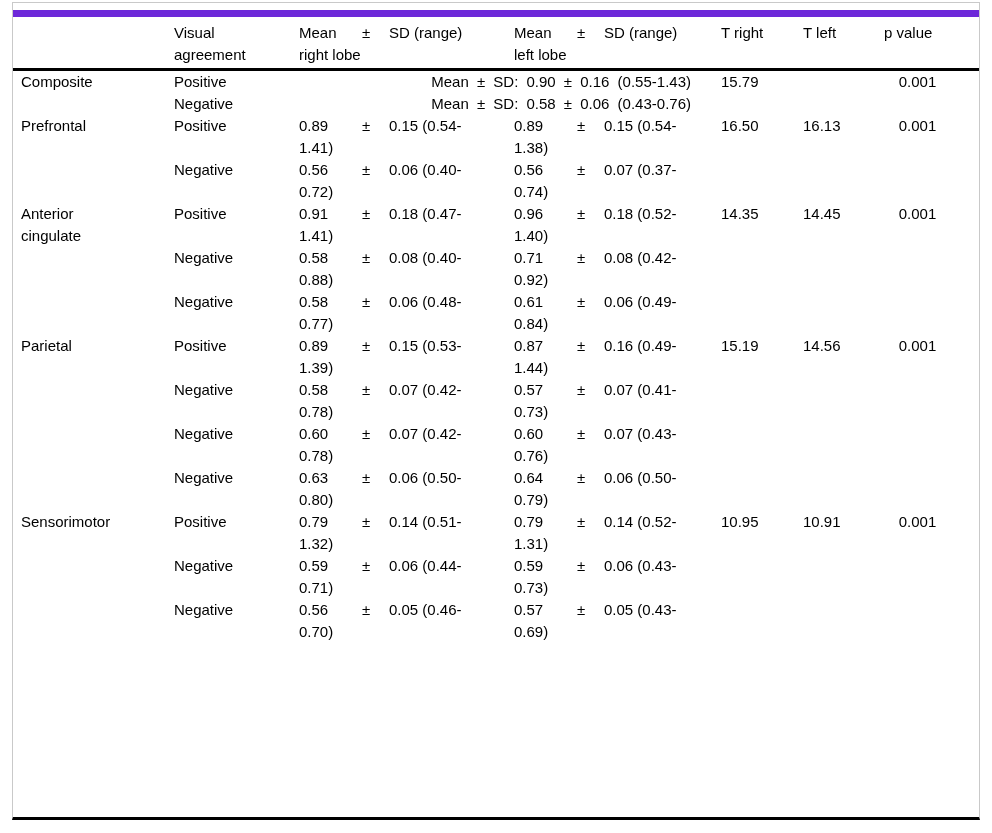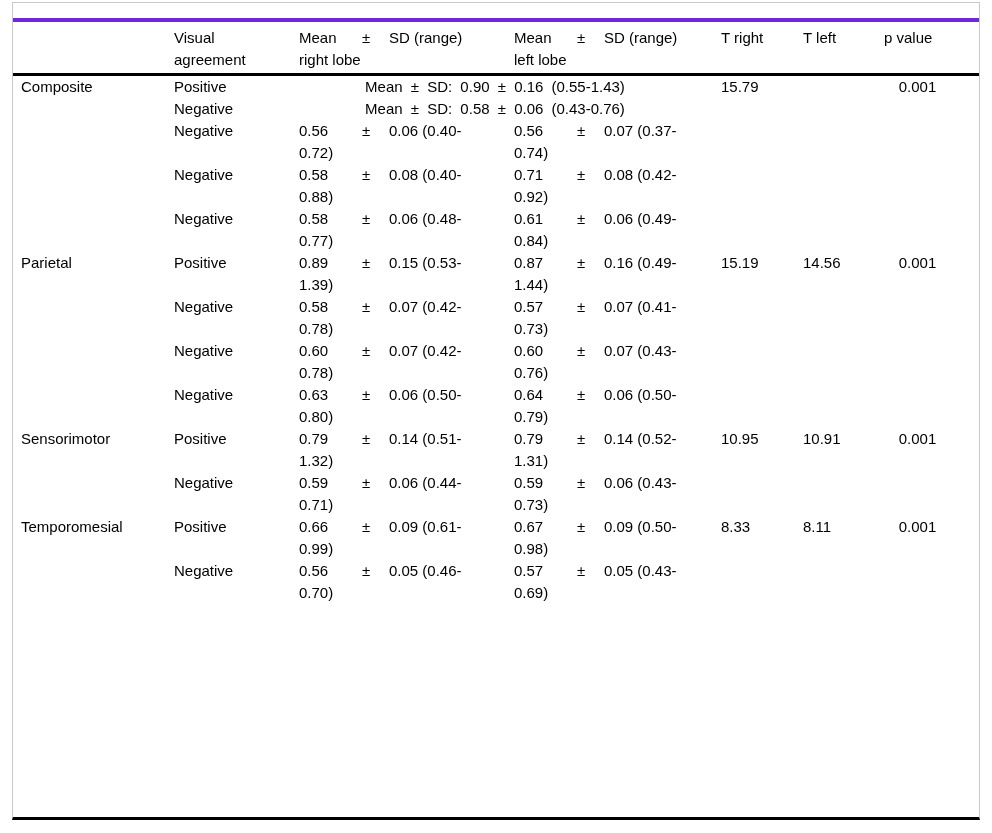--- a/index.html
+++ b/index.html
@@ -21,22 +21,22 @@
     height: 814px;
     border: 1px solid #c9c9c9;
     border-bottom: 3px solid #000000;
     background: #ffffff;
     overflow: hidden;
   }
   table.region-table {
     border-collapse: collapse;
     table-layout: fixed;
     width: 966px;
-    margin-top: 15px;
-    border-top: 4px solid #6d28d9;
+    margin-top: 7px;
+    border-top: 7px solid #6d28d9;
   }
   thead th {
     font-weight: 400;
     text-align: left;
     vertical-align: top;
     padding: 5px 0 2px 0;
     border-bottom: 3px solid #000000;
     white-space: pre-line;
   }
   tbody td {
@@ -45,21 +45,21 @@
   }
   .region-cell {
     padding-left: 8px !important;
     white-space: pre-line;
   }
   .mean { display: inline-block; width: 63px; }
   .pm   { display: inline-block; width: 27px; }
   .sd   { white-space: pre-line; }
   .lobe-sub { white-space: normal; }
   .merged-cell {
-    text-align: center;
+    text-align: right;
     word-spacing: 4px;
     padding-right: 30px !important;
   }
   .t-merged {
     text-align: left;
     padding-right: 44px !important;
   }
   .p-cell {
     text-align: center;
     padding-right: 28px !important;
@@ -100,29 +100,52 @@
           <td class="p-cell">0.001</td>
         </tr>
         <tr>
           <td class="region-cell"></td>
           <td>Negative</td>
           <td class="merged-cell" colspan="2">Mean ± SD: 0.58 ± 0.06 (0.43-0.76)</td>
           <td class="t-merged" colspan="2"></td>
           <td class="p-cell"></td>
         </tr>
         <tr>
+          <td class="region-cell">Prefrontal</td>
+          <td>Positive</td>
+          <td class="lobe-cell"><span class="mean">0.89</span><span class="pm">±</span><span class="sd">0.15 (0.54-
+1.41)</span></td>
+          <td class="lobe-cell"><span class="mean">0.89</span><span class="pm">±</span><span class="sd">0.15 (0.54-
+1.38)</span></td>
+          <td>16.50</td>
+          <td>16.13</td>
+          <td class="p-cell">0.001</td>
+        </tr>
+        <tr>
           <td class="region-cell"></td>
           <td>Negative</td>
           <td class="lobe-cell"><span class="mean">0.56</span><span class="pm">±</span><span class="sd">0.06 (0.40-
 0.72)</span></td>
           <td class="lobe-cell"><span class="mean">0.56</span><span class="pm">±</span><span class="sd">0.07 (0.37-
 0.74)</span></td>
           <td></td>
           <td></td>
           <td class="p-cell"></td>
+        </tr>
+        <tr>
+          <td class="region-cell">Anterior
+cingulate</td>
+          <td>Positive</td>
+          <td class="lobe-cell"><span class="mean">0.91</span><span class="pm">±</span><span class="sd">0.18 (0.47-
+1.41)</span></td>
+          <td class="lobe-cell"><span class="mean">0.96</span><span class="pm">±</span><span class="sd">0.18 (0.52-
+1.40)</span></td>
+          <td>14.35</td>
+          <td>14.45</td>
+          <td class="p-cell">0.001</td>
         </tr>
         <tr>
           <td class="region-cell"></td>
           <td>Negative</td>
           <td class="lobe-cell"><span class="mean">0.58</span><span class="pm">±</span><span class="sd">0.08 (0.40-
 0.88)</span></td>
           <td class="lobe-cell"><span class="mean">0.71</span><span class="pm">±</span><span class="sd">0.08 (0.42-
 0.92)</span></td>
           <td></td>
           <td></td>
@@ -199,31 +222,20 @@
           <td>Negative</td>
           <td class="lobe-cell"><span class="mean">0.59</span><span class="pm">±</span><span class="sd">0.06 (0.44-
 0.71)</span></td>
           <td class="lobe-cell"><span class="mean">0.59</span><span class="pm">±</span><span class="sd">0.06 (0.43-
 0.73)</span></td>
           <td></td>
           <td></td>
           <td class="p-cell"></td>
         </tr>
         <tr>
-          <td class="region-cell">Temporomesial</td>
-          <td>Positive</td>
-          <td class="lobe-cell"><span class="mean">0.66</span><span class="pm">±</span><span class="sd">0.09 (0.61-
-0.99)</span></td>
-          <td class="lobe-cell"><span class="mean">0.67</span><span class="pm">±</span><span class="sd">0.09 (0.50-
-0.98)</span></td>
-          <td>8.33</td>
-          <td>8.11</td>
-          <td class="p-cell">0.001</td>
-        </tr>
-        <tr>
           <td class="region-cell"></td>
           <td>Negative</td>
           <td class="lobe-cell"><span class="mean">0.56</span><span class="pm">±</span><span class="sd">0.05 (0.46-
 0.70)</span></td>
           <td class="lobe-cell"><span class="mean">0.57</span><span class="pm">±</span><span class="sd">0.05 (0.43-
 0.69)</span></td>
           <td></td>
           <td></td>
           <td class="p-cell"></td>
         </tr>

